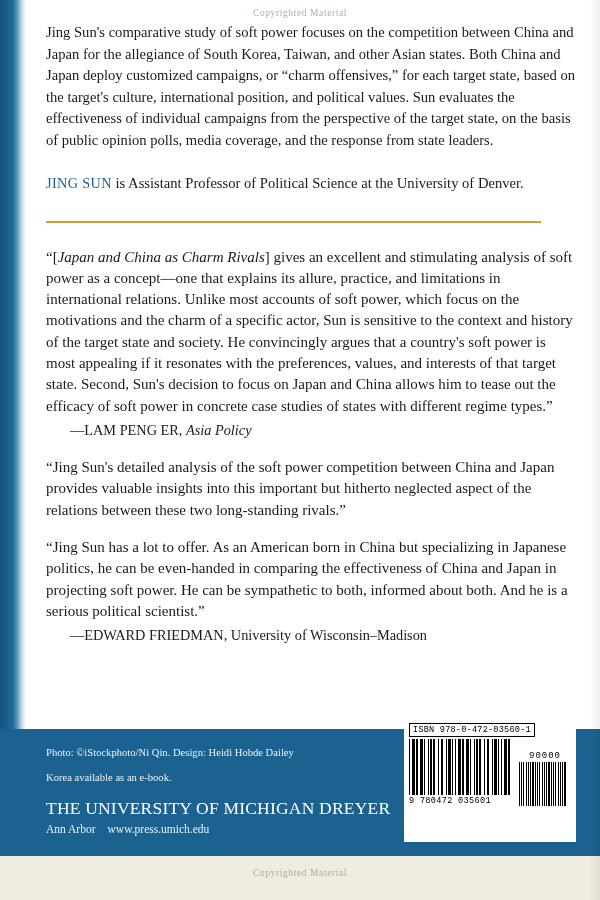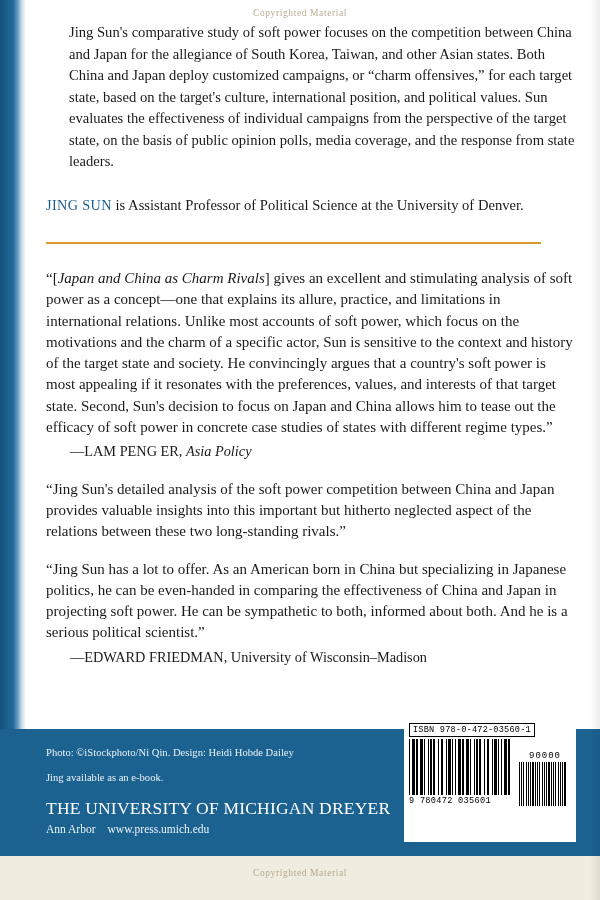--- a/index.html
+++ b/index.html
@@ -73,21 +73,20 @@
   }
   p {
     margin: 0 0 0 0;
     color: #1a1a1a;
     font-size: 14.6px;
     line-height: 21.5px;
     text-align: left;
   }
   .desc {
     margin-top: 0px;
-    margin-left: 23px;
   }
   .author-note {
     margin-top: 22px;
   }
   .author-name {
     color: #1b5e8c;
     font-size: 14.2px;
     letter-spacing: 0.4px;
   }
   .rule {
@@ -250,21 +249,21 @@
         <div class="attrib"><span>—EDWARD FRIEDMAN,</span> <span class="src-plain">University of Wisconsin–Madison</span></div>
       </div>
 
     </div>
   </div>
 
   <div class="footer">
     <div class="footer-inner">
       <div class="footer-line">Photo: ©iStockphoto/Ni Qin. Design: Heidi Hobde Dailey</div>
       <div class="footer-gap"></div>
-      <div class="footer-line">Jing available as an e-book.</div>
+      <div class="footer-line">Korea available as an e-book.</div>
       <div class="press">THE UNIVERSITY OF MICHIGAN DREYER</div>
       <div class="press-sub"><span>Ann Arbor</span><span class="url">www.press.umich.edu</span></div>
     </div>
   </div>
 
   <div class="barcode-box">
     <div class="isbn-label">ISBN 978-0-472-03560-1</div>
     <div class="bars-row">
       <div>
         <div class="bars" id="ean-bars">

